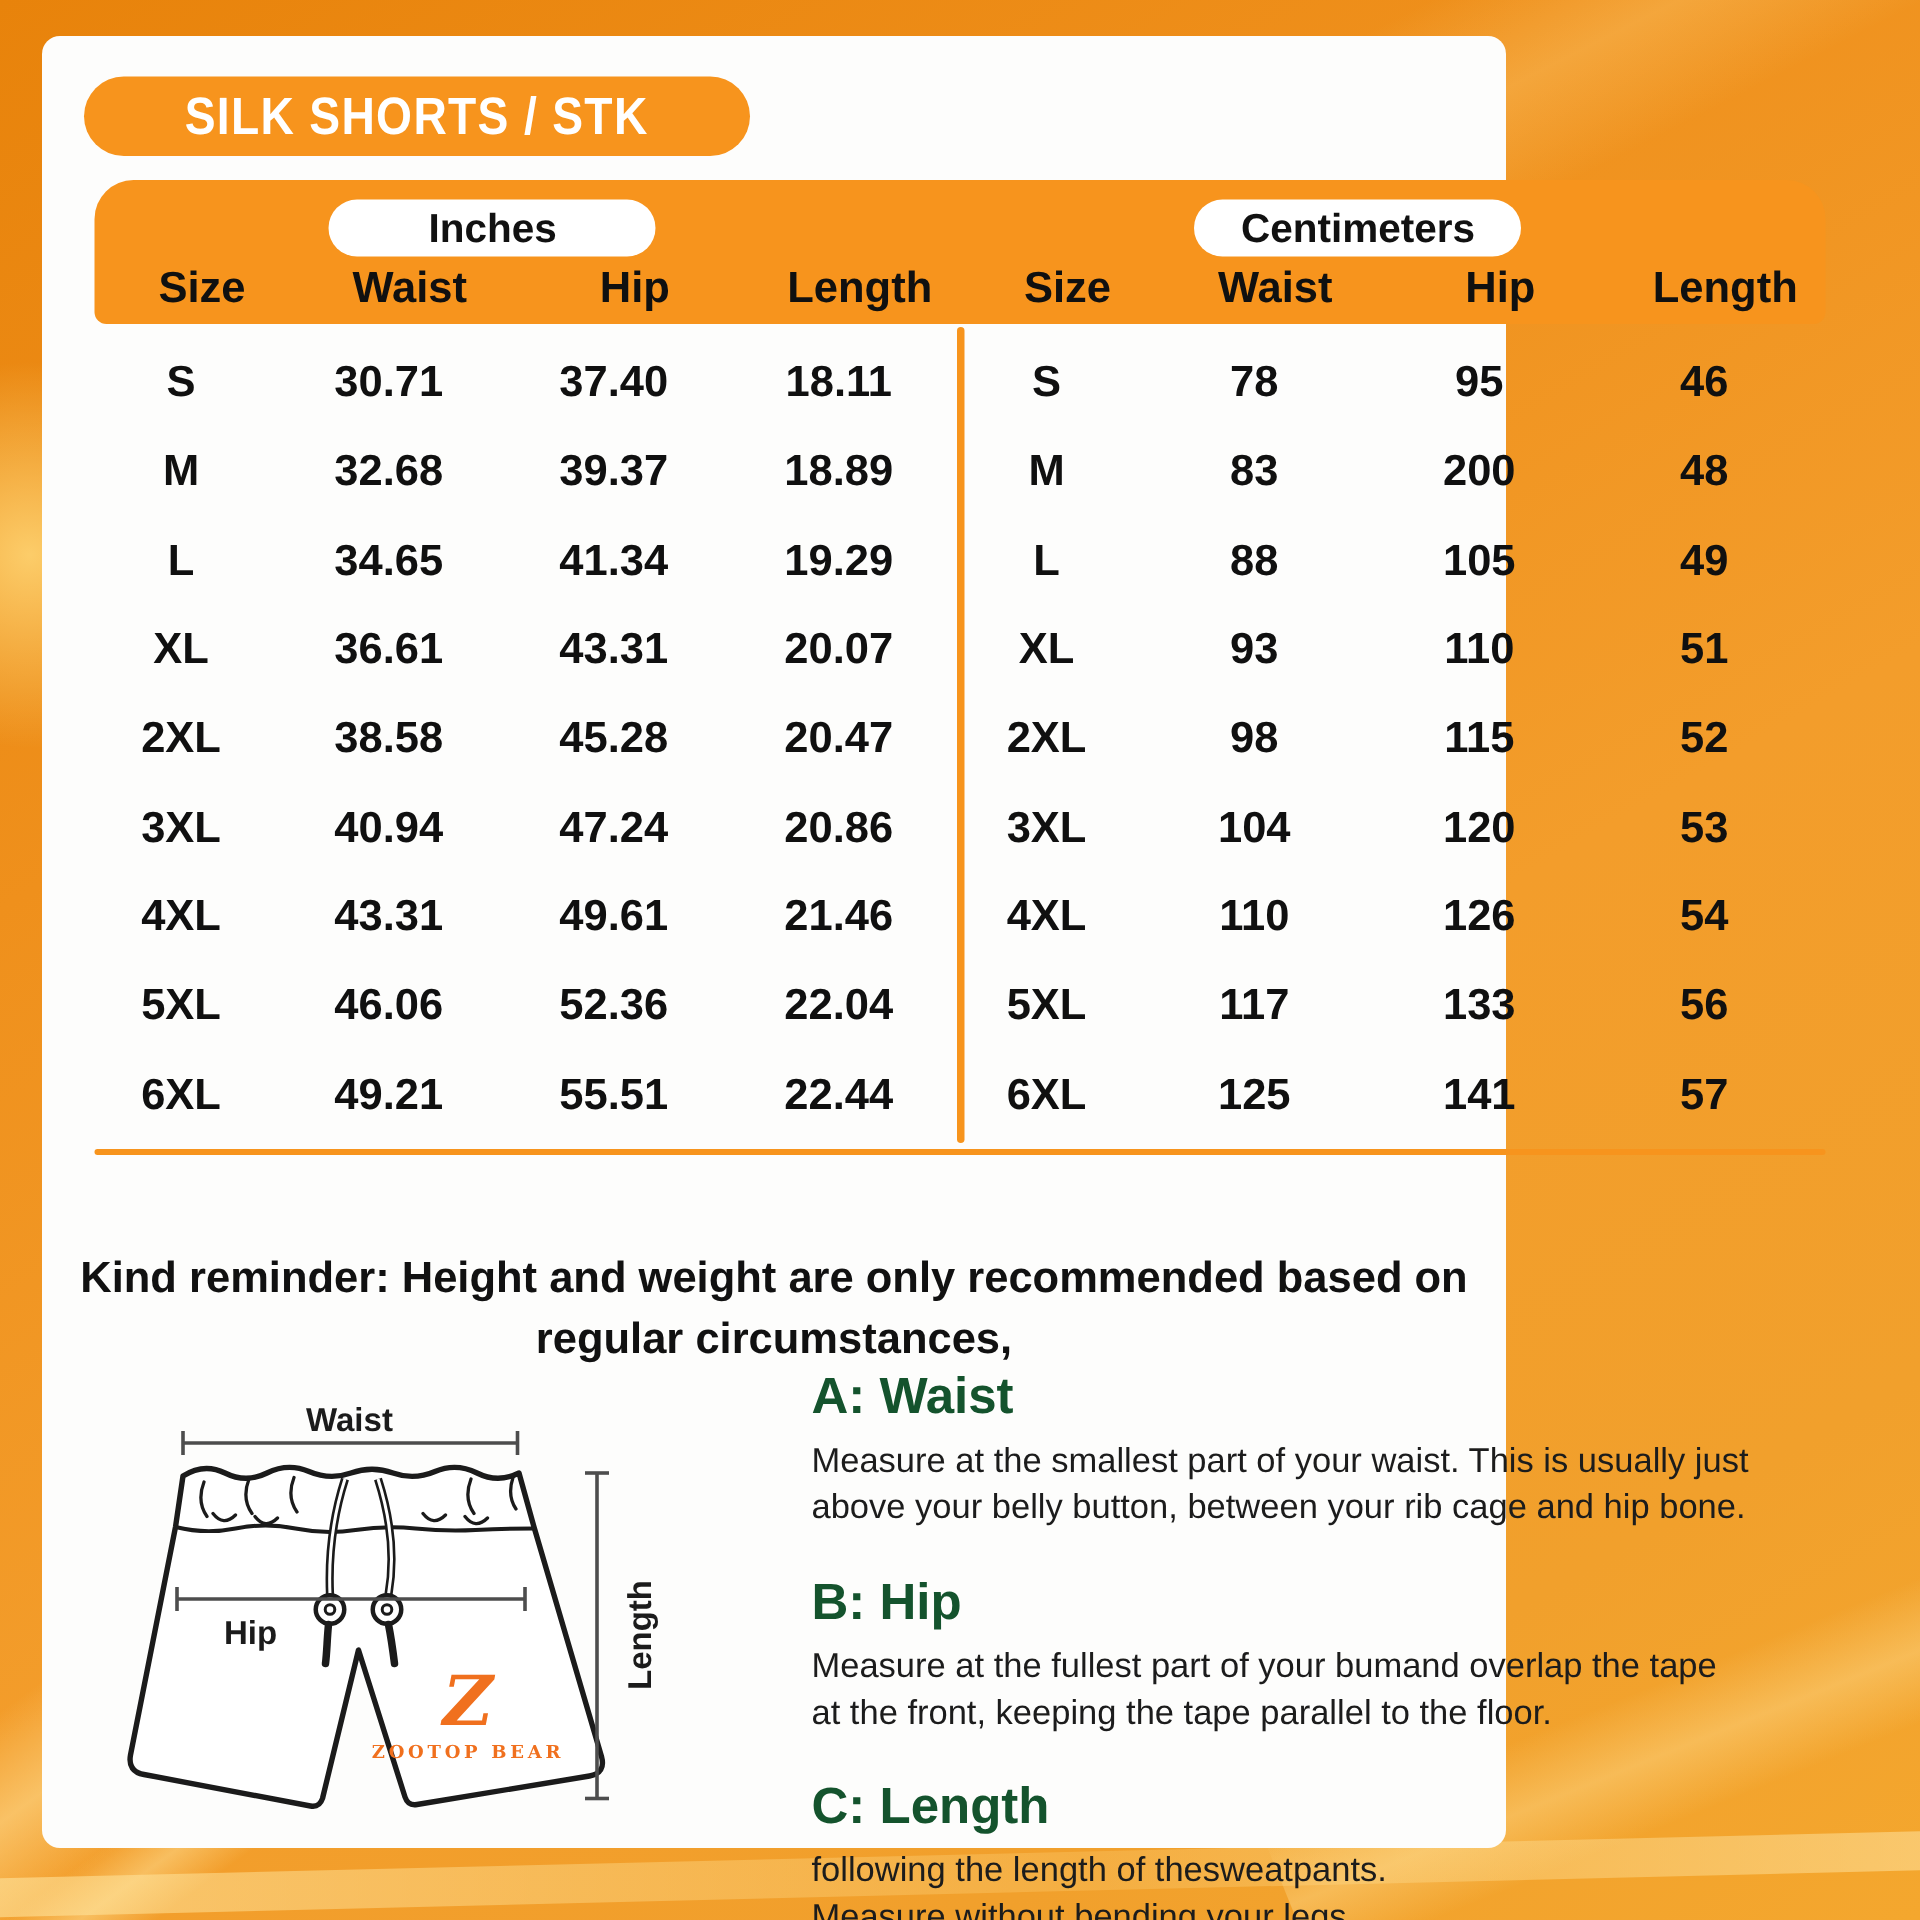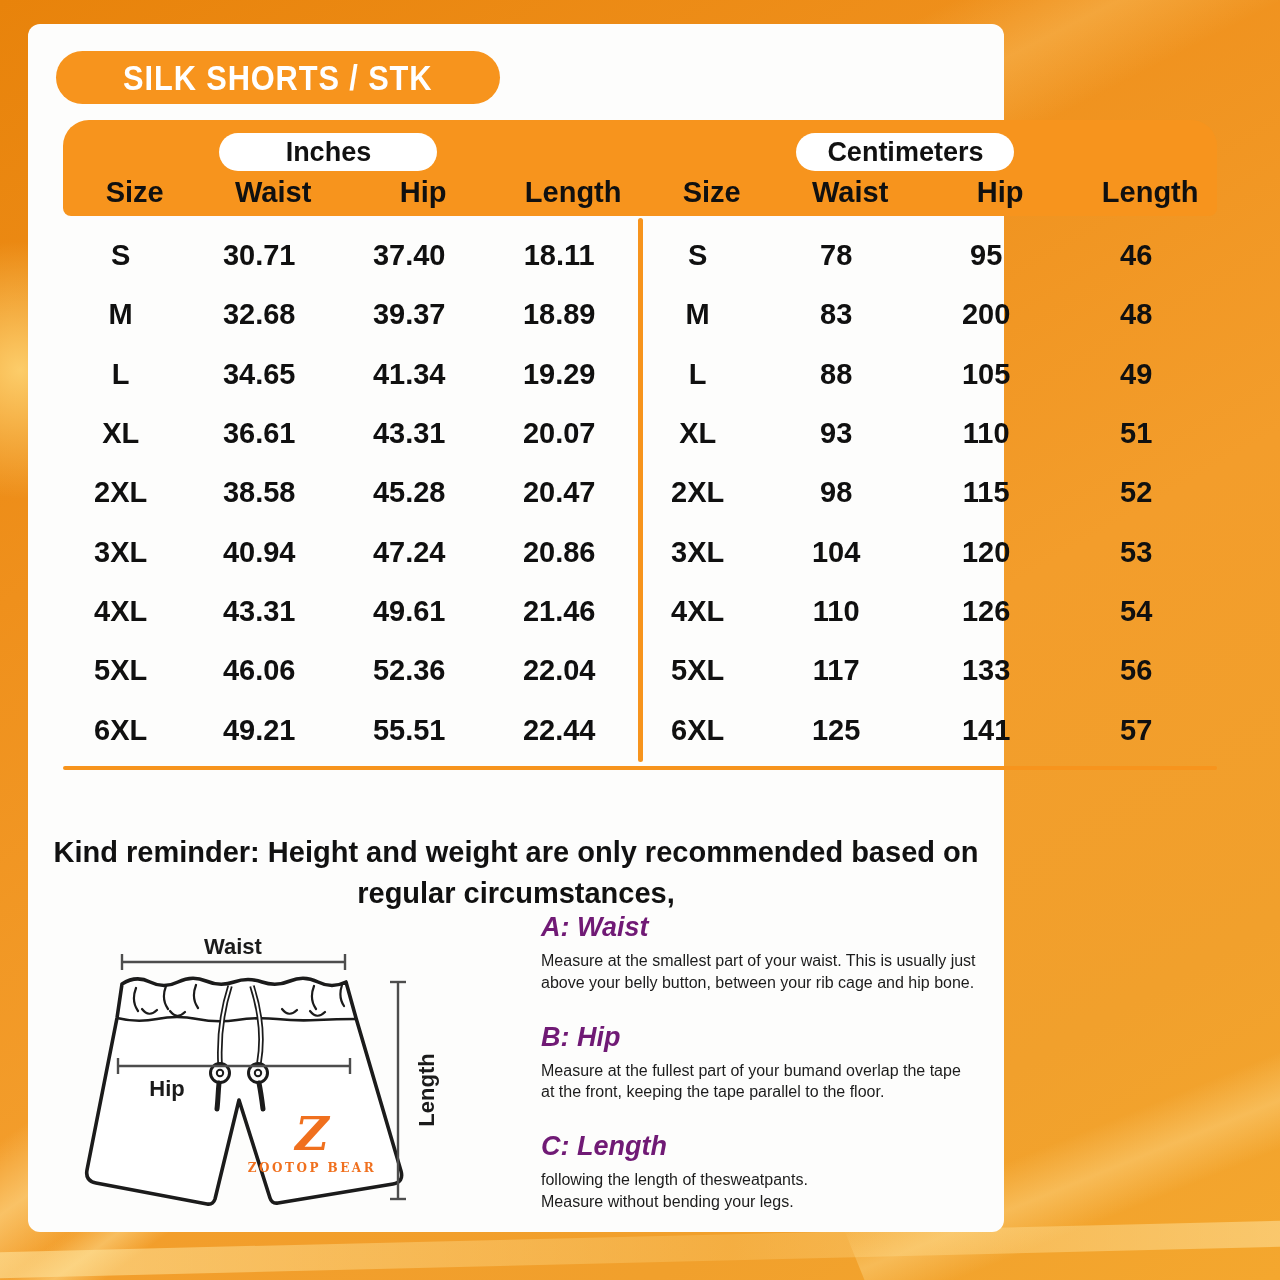--- a/index.html
+++ b/index.html
@@ -81,22 +81,22 @@
   }
   .bottom{position:absolute;left:0;top:852px;width:100%;height:356px;}
   .diagram-svg{position:absolute;left:42px;top:38px;width:450px;height:346px;}
   .dia-label{font-size:22px;font-weight:700;fill:#1b1b1b;font-family:"Liberation Sans",sans-serif;}
   .logo-mark{font-size:46px;font-weight:700;font-style:italic;fill:#f0701e;font-family:"DejaVu Serif",serif;}
   .logo-text{font-size:12px;font-weight:700;fill:#f0701e;letter-spacing:2.5px;font-family:"DejaVu Serif",serif;}
   .instructions{
     position:absolute;left:513px;top:36px;width:670px;
     display:flex;flex-direction:column;gap:28px;
   }
-  .ins-head{font-size:27px;font-weight:700;color:#701a75;margin-bottom:7px;font-style:italic;}
-  .ins-line{font-size:16px;color:#1c1c1c;line-height:1.36;}
+  .ins-head{font-size:34px;font-weight:700;color:#14532d;margin-bottom:7px;}
+  .ins-line{font-size:23px;color:#1c1c1c;line-height:1.36;}
 </style>
 </head>
 <body>
 
 <div class="page">
   <div class="streak s1"></div>
   <div class="streak s2"></div>
   <div class="streak s3"></div>
   <div class="streak s4"></div>
   <div class="streak s5"></div>

